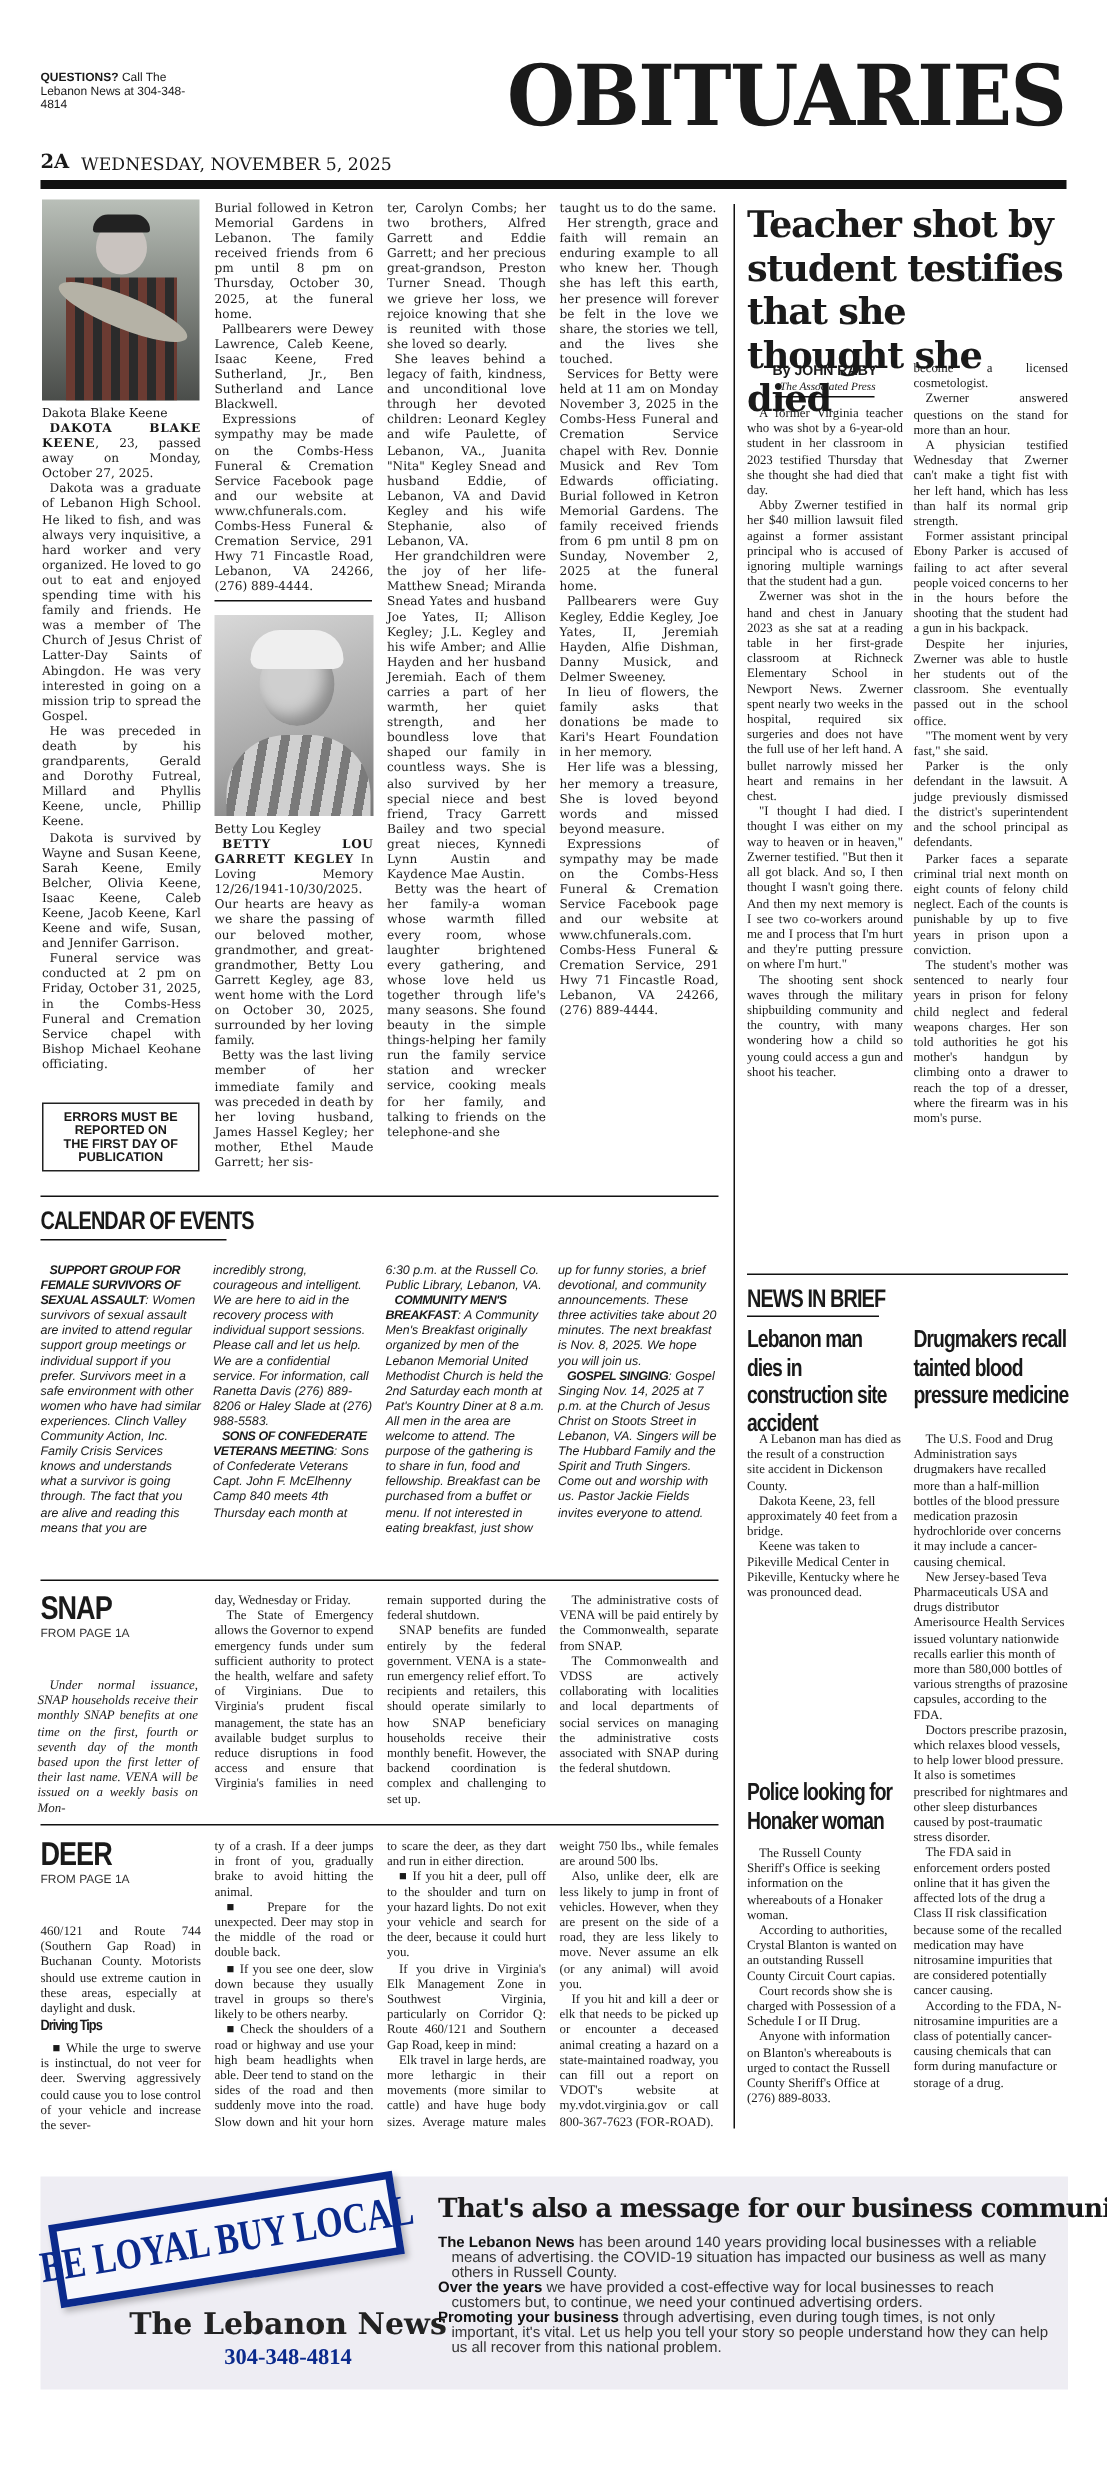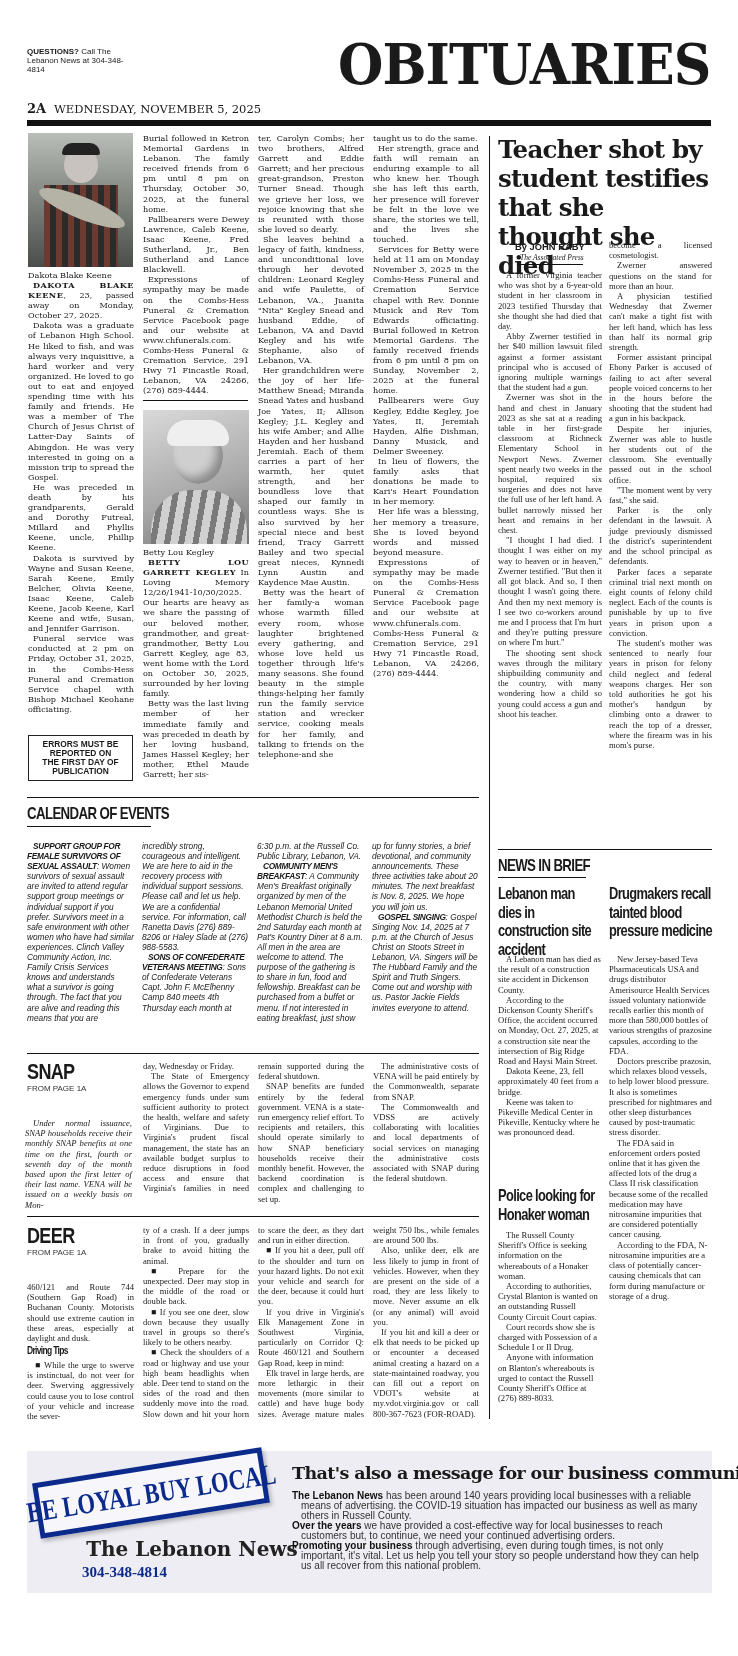--- a/index.html
+++ b/index.html
@@ -131,45 +131,45 @@
 </div>
 <div class="abs cond" style="left:27px;top:1345px;font-size:10px;transform:scaleX(0.85);">Driving Tips</div>
 
 <div class="hr" style="left:498px;top:849px;width:214px;height:1px;"></div>
 <div class="abs cond" style="left:498px;top:856px;font-size:17px;transform:scaleX(0.78);">NEWS IN BRIEF</div>
 <div class="hr" style="left:498px;top:877px;width:88px;height:1px;"></div>
 
 <div class="abs cond" style="left:498px;top:884px;width:130px;font-size:16.5px;line-height:18.5px;transform:scaleX(0.78);">Lebanon man dies in construction site accident</div>
 <div class="abs serif2" style="left:498px;top:954px;width:104px;font-family:'Liberation Serif',serif;text-align:left;">
   <p>A Lebanon man has died as the result of a construction site accident in Dickenson County.</p>
-  <p>According to the Dickenson County Sheriff's Office, the accident occurred on Monday, Oct. 27, 2025, at a construction site near the intersection of Big Ridge Road and Haysi Main Street.</p>
   <p>Dakota Keene, 23, fell approximately 40 feet from a bridge.</p>
   <p>Keene was taken to Pikeville Medical Center in Pikeville, Kentucky where he was pronounced dead.</p>
 </div>
 <div class="abs cond" style="left:498px;top:1186px;width:130px;font-size:16.5px;line-height:18.5px;transform:scaleX(0.78);">Police looking for Honaker woman</div>
 <div class="abs serif2" style="left:498px;top:1230px;width:104px;text-align:left;">
   <p>The Russell County Sheriff's Office is seeking information on the whereabouts of a Honaker woman.</p>
   <p>According to authorities, Crystal Blanton is wanted on an outstanding Russell County Circuit Court capias.</p>
   <p>Court records show she is charged with Possession of a Schedule I or II Drug.</p>
   <p>Anyone with information on Blanton's whereabouts is urged to contact the Russell County Sheriff's Office at (276) 889-8033.</p>
 </div>
 <div class="abs cond" style="left:609px;top:884px;width:135px;font-size:16.5px;line-height:18.5px;transform:scaleX(0.78);">Drugmakers recall tainted blood pressure medicine</div>
 <div class="abs serif2" style="left:609px;top:954px;width:103px;text-align:left;">
+  <p>The U.S. Food and Drug Administration says drugmakers have recalled more than a half-million bottles of the blood pressure medication prazosin hydrochloride over concerns it may include a cancer-causing chemical.</p>
   <p>New Jersey-based Teva Pharmaceuticals USA and drugs distributor Amerisource Health Services issued voluntary nationwide recalls earlier this month of more than 580,000 bottles of various strengths of prazosine capsules, according to the FDA.</p>
   <p>Doctors prescribe prazosin, which relaxes blood vessels, to help lower blood pressure. It also is sometimes prescribed for nightmares and other sleep disturbances caused by post-traumatic stress disorder.</p>
   <p>The FDA said in enforcement orders posted online that it has given the affected lots of the drug a Class II risk classification because some of the recalled medication may have nitrosamine impurities that are considered potentially cancer causing.</p>
   <p>According to the FDA, N-nitrosamine impurities are a class of potentially cancer-causing chemicals that can form during manufacture or storage of a drug.</p>
 </div>
 
 <div class="abs" style="left:27px;top:1451px;width:685px;height:142px;background:#eeedf3;">
   <div class="abs" style="left:8px;top:14px;width:232px;height:56px;border:5px solid #0b2a8c;transform:rotate(-9deg);display:flex;align-items:center;justify-content:center;background:#f7f7fb;box-shadow:2px 3px 4px rgba(0,0,0,0.25);">
     <span style="font-family:'Liberation Serif',serif;font-weight:bold;font-size:29px;color:#0b2a8c;transform:scaleX(0.78);white-space:nowrap;">BE LOYAL BUY LOCAL</span>
   </div>
   <div class="abs" style="left:55px;top:86px;width:220px;text-align:center;font-family:'DejaVu Serif',serif;font-weight:bold;font-size:20px;color:#222;">The Lebanon News</div>
-  <div class="abs" style="left:55px;top:113px;width:220px;text-align:left;font-family:'Liberation Serif',serif;font-weight:bold;font-size:15px;color:#0b2a8c;">304-348-4814</div>
+  <div class="abs" style="left:55px;top:113px;width:220px;text-align:center;font-family:'Liberation Serif',serif;font-weight:bold;font-size:15px;color:#0b2a8c;">304-348-4814</div>
   <div class="abs" style="left:265px;top:12px;width:420px;font-family:'DejaVu Serif',serif;font-weight:bold;font-size:17.5px;letter-spacing:-0.6px;white-space:nowrap;">That's also a message for our business community!</div>
   <div class="abs sans" style="left:265px;top:40px;width:415px;font-size:10px;line-height:10px;color:#333;">
     <p style="padding-left:9px;text-indent:-9px;"><b style="color:#111;">The Lebanon News</b><span> has been around 140 years providing local businesses with a reliable means of advertising. the COVID-19 situation has impacted our business as well as many others in Russell County.</span></p>
     <p style="padding-left:9px;text-indent:-9px;"><b style="color:#111;">Over the years</b><span> we have provided a cost-effective way for local businesses to reach customers but, to continue, we need your continued advertising orders.</span></p>
     <p style="padding-left:9px;text-indent:-9px;"><b style="color:#111;">Promoting your business</b><span> through advertising, even during tough times, is not only important, it's vital. Let us help you tell your story so people understand how they can help us all recover from this national problem.</span></p>
   </div>
 </div>
 
 <div class="abs serif2" id="snap-cols" style="left:143px;top:1061px;width:336px;height:150px;column-count:3;column-gap:9px;">
     <p style="text-indent: 0px;">day, Wednesday or Friday.</p>

